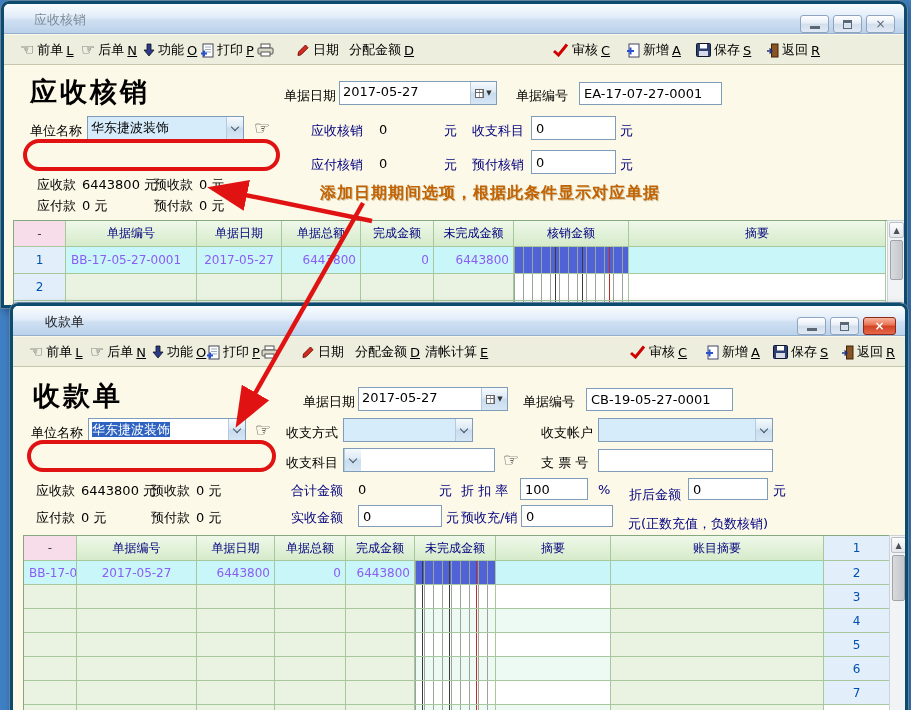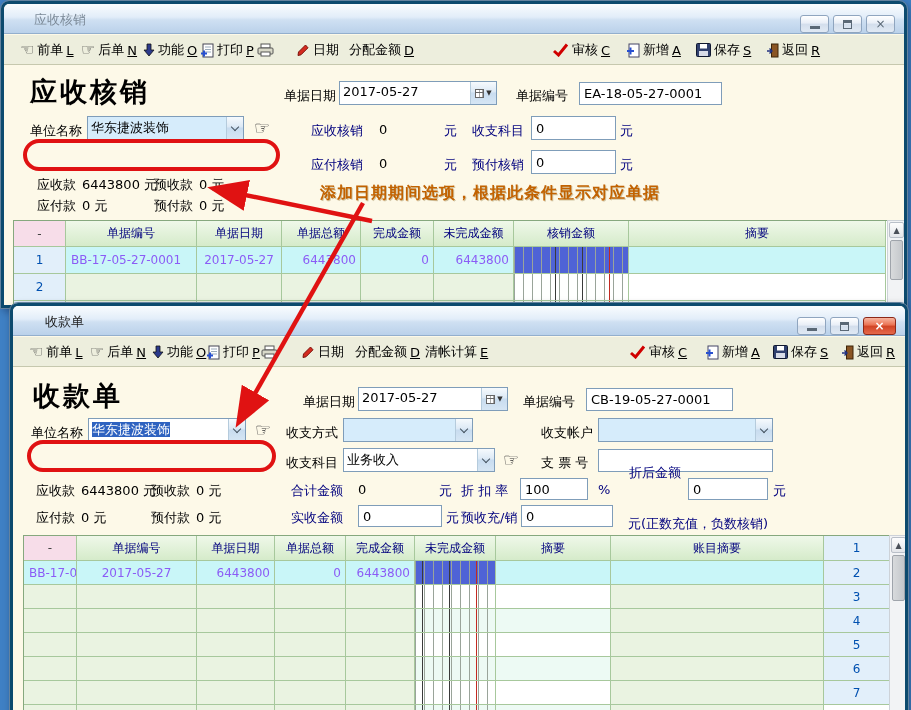--- a/index.html
+++ b/index.html
@@ -155,21 +155,21 @@
     <div class="heading" style="left:26px;top:8px">应收核销</div>
     <div class="lbl" style="left:280px;top:21px">单据日期</div>
     <div class="combo" style="left:335px;top:15px;width:158px;height:24px">
       <span class="txt">2017-05-27</span>
       <span class="calbtn">
           <span class="calgrid"></span>
           <span class="caldown">▼</span>
         </span>
     </div>
     <div class="lbl" style="left:512px;top:21px">单据编号</div>
-    <div class="inp" style="left:575px;top:16px;width:143px;height:23px">EA-18-05-27-0001</div>
+    <div class="inp" style="left:575px;top:16px;width:143px;height:23px">EA-17-07-27-0001</div>
 
     <div class="lbl" style="left:26px;top:56px">单位名称</div>
     <div class="combo blue" style="left:83px;top:50px;width:157px;height:24px">
       <span class="txt">华东捷波装饰</span>
       <span class="cbtn">
           <span class="chev"></span>
         </span>
     </div>
     <span class="hand" style="position:absolute;left:250px;top:53px;font-size:18px">☞</span>
 
@@ -377,21 +377,20 @@
     <div class="lbl" style="left:528px;top:56px">收支帐户</div>
     <div class="combo blue" style="left:585px;top:50px;width:175px;height:24px">
       <span class="txt"></span>
       <span class="cbtn">
           <span class="chev"></span>
         </span>
     </div>
 
     <div class="lbl" style="left:273px;top:86px">收支科目</div>
     <div class="combo" style="left:330px;top:80px;width:152px;height:24px">
-      <span class="txt">业务收入</span>
       <span class="cbtn">
           <span class="chev"></span>
         </span>
     </div>
     <span class="hand" style="position:absolute;left:490px;top:83px;font-size:18px">☞</span>
     <div class="lbl" style="left:528px;top:86px">支 票 号</div>
     <div class="inp" style="left:585px;top:81px;width:175px;height:23px"></div>
 
     <div class="lbl" style="left:23px;top:114px">
         <span>应收款</span>
@@ -400,21 +399,21 @@
     <div class="lbl" style="left:138px;top:114px">
         <span>预收款</span>
         <span>0 元</span>
       </div>
     <div class="lbl nlbl" style="left:278px;top:114px">合计金额</div>
     <div class="lbl" style="left:345px;top:114px">0</div>
     <div class="lbl nlbl" style="left:426px;top:114px">元</div>
     <div class="lbl nlbl" style="left:448px;top:114px">折 扣 率</div>
     <div class="inp" style="left:507px;top:110px;width:68px;height:22px">100</div>
     <div class="lbl nlbl" style="left:585px;top:114px">%</div>
-    <div class="lbl nlbl" style="left:616px;top:96px">折后金额</div>
+    <div class="lbl nlbl" style="left:616px;top:118px">折后金额</div>
     <div class="inp" style="left:675px;top:110px;width:80px;height:22px">0</div>
     <div class="lbl nlbl" style="left:760px;top:114px">元</div>
 
     <div class="lbl" style="left:23px;top:141px">
         <span>应付款</span>
         <span>0 元</span>
       </div>
     <div class="lbl" style="left:138px;top:141px">
         <span>预付款</span>
         <span>0 元</span>

